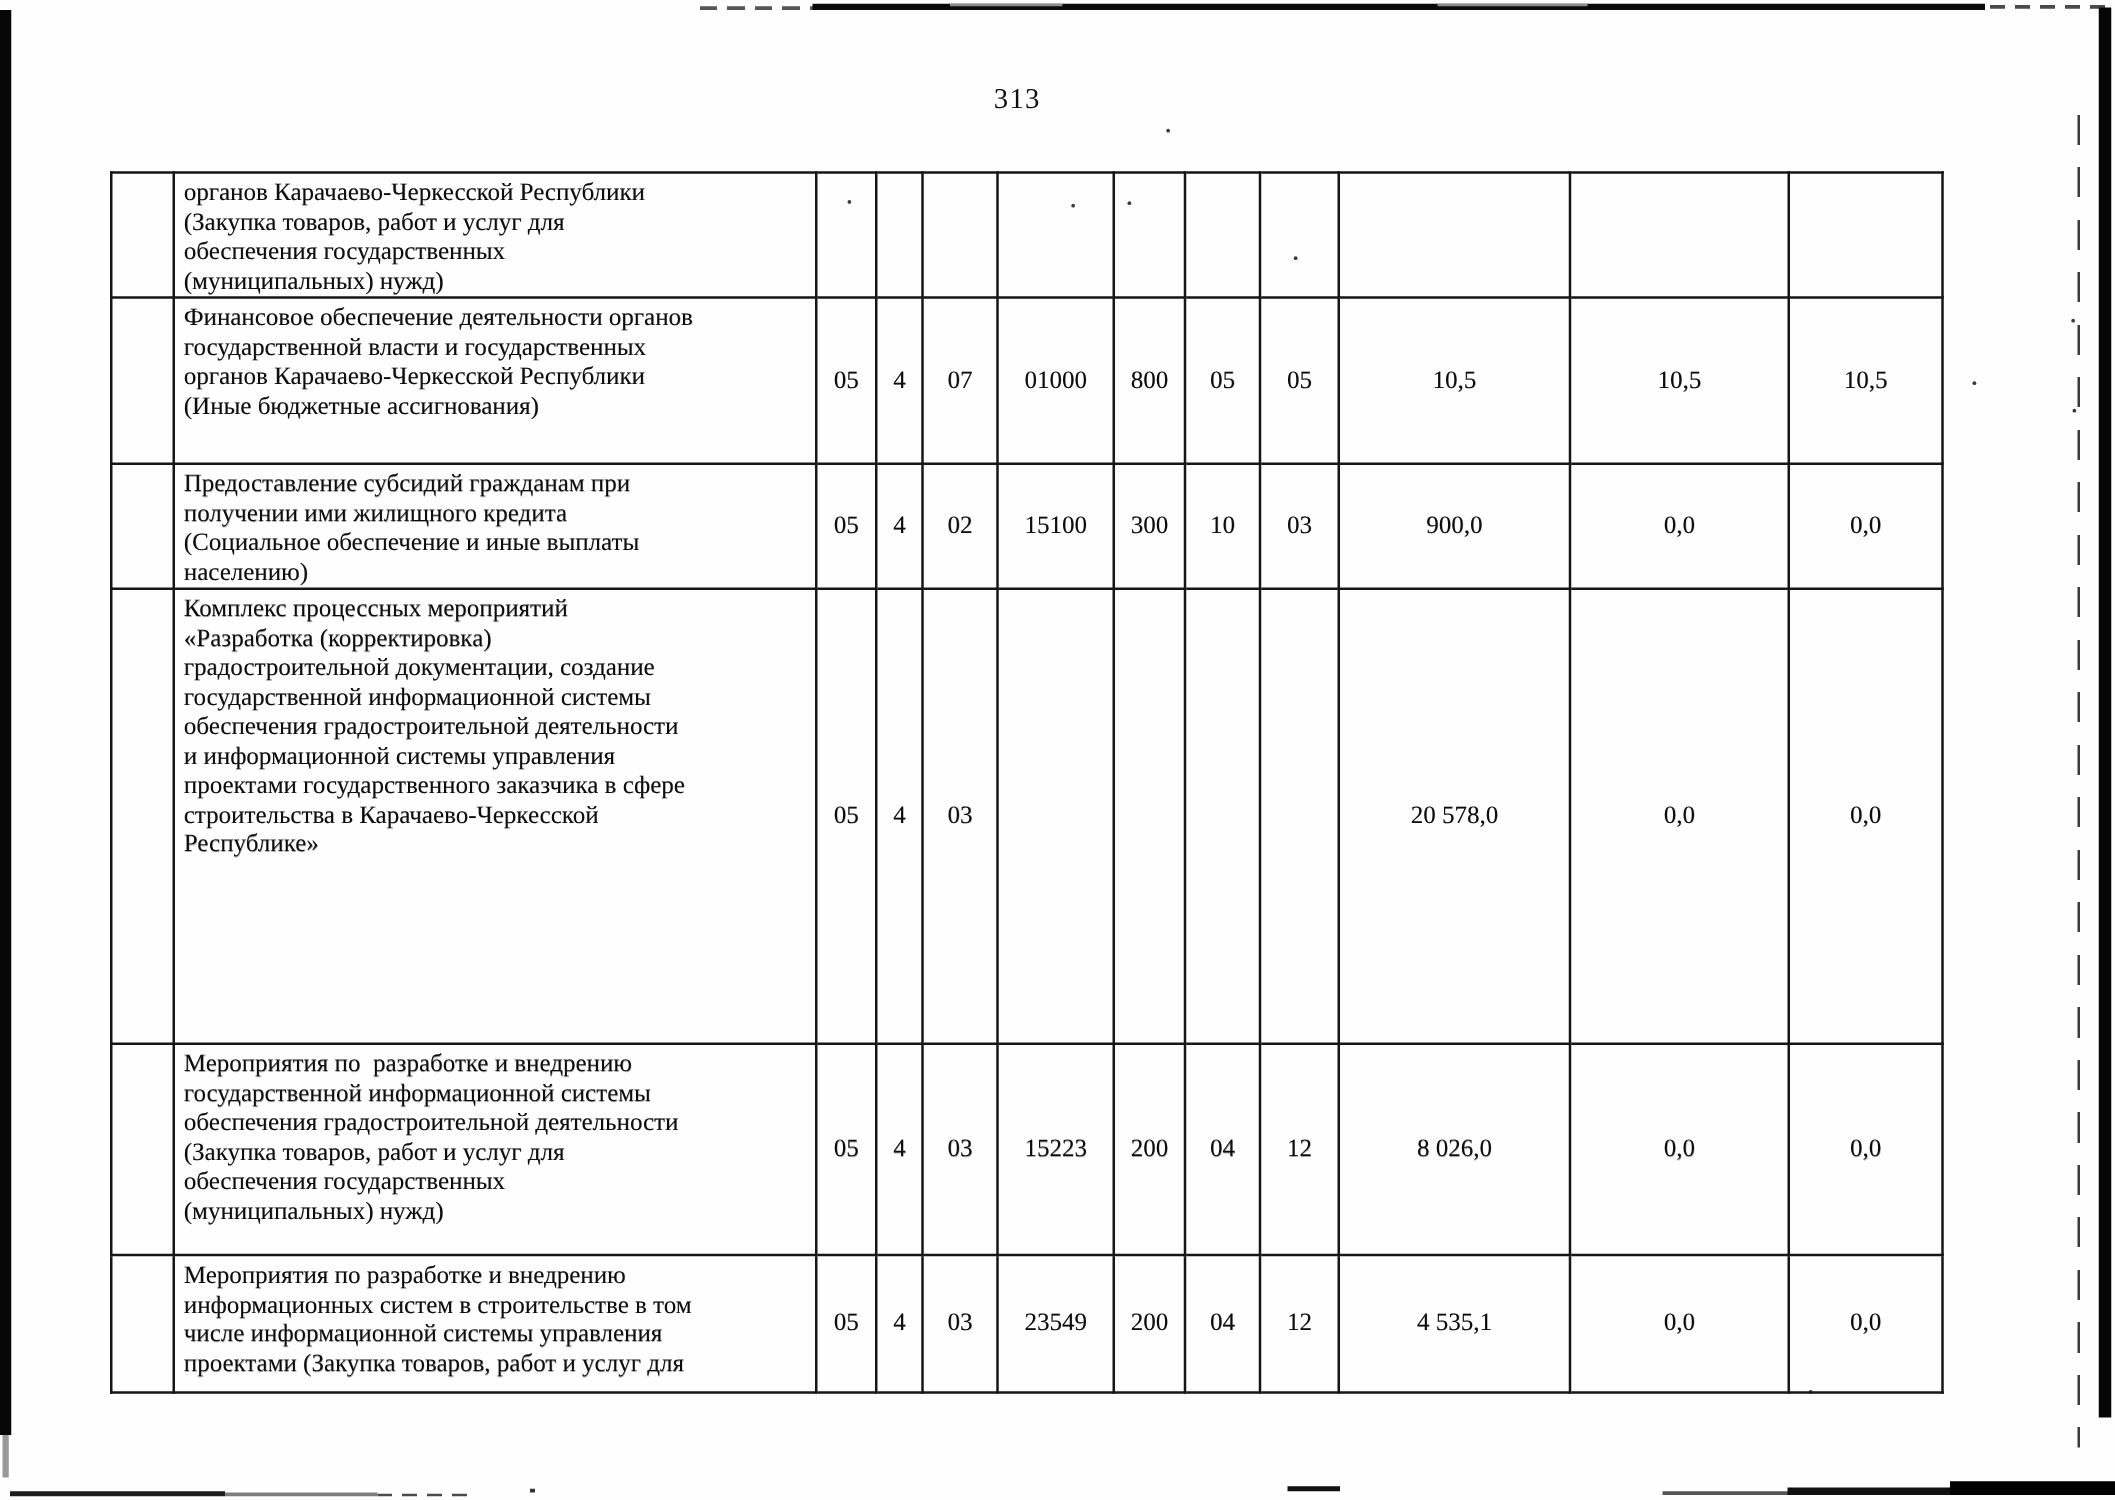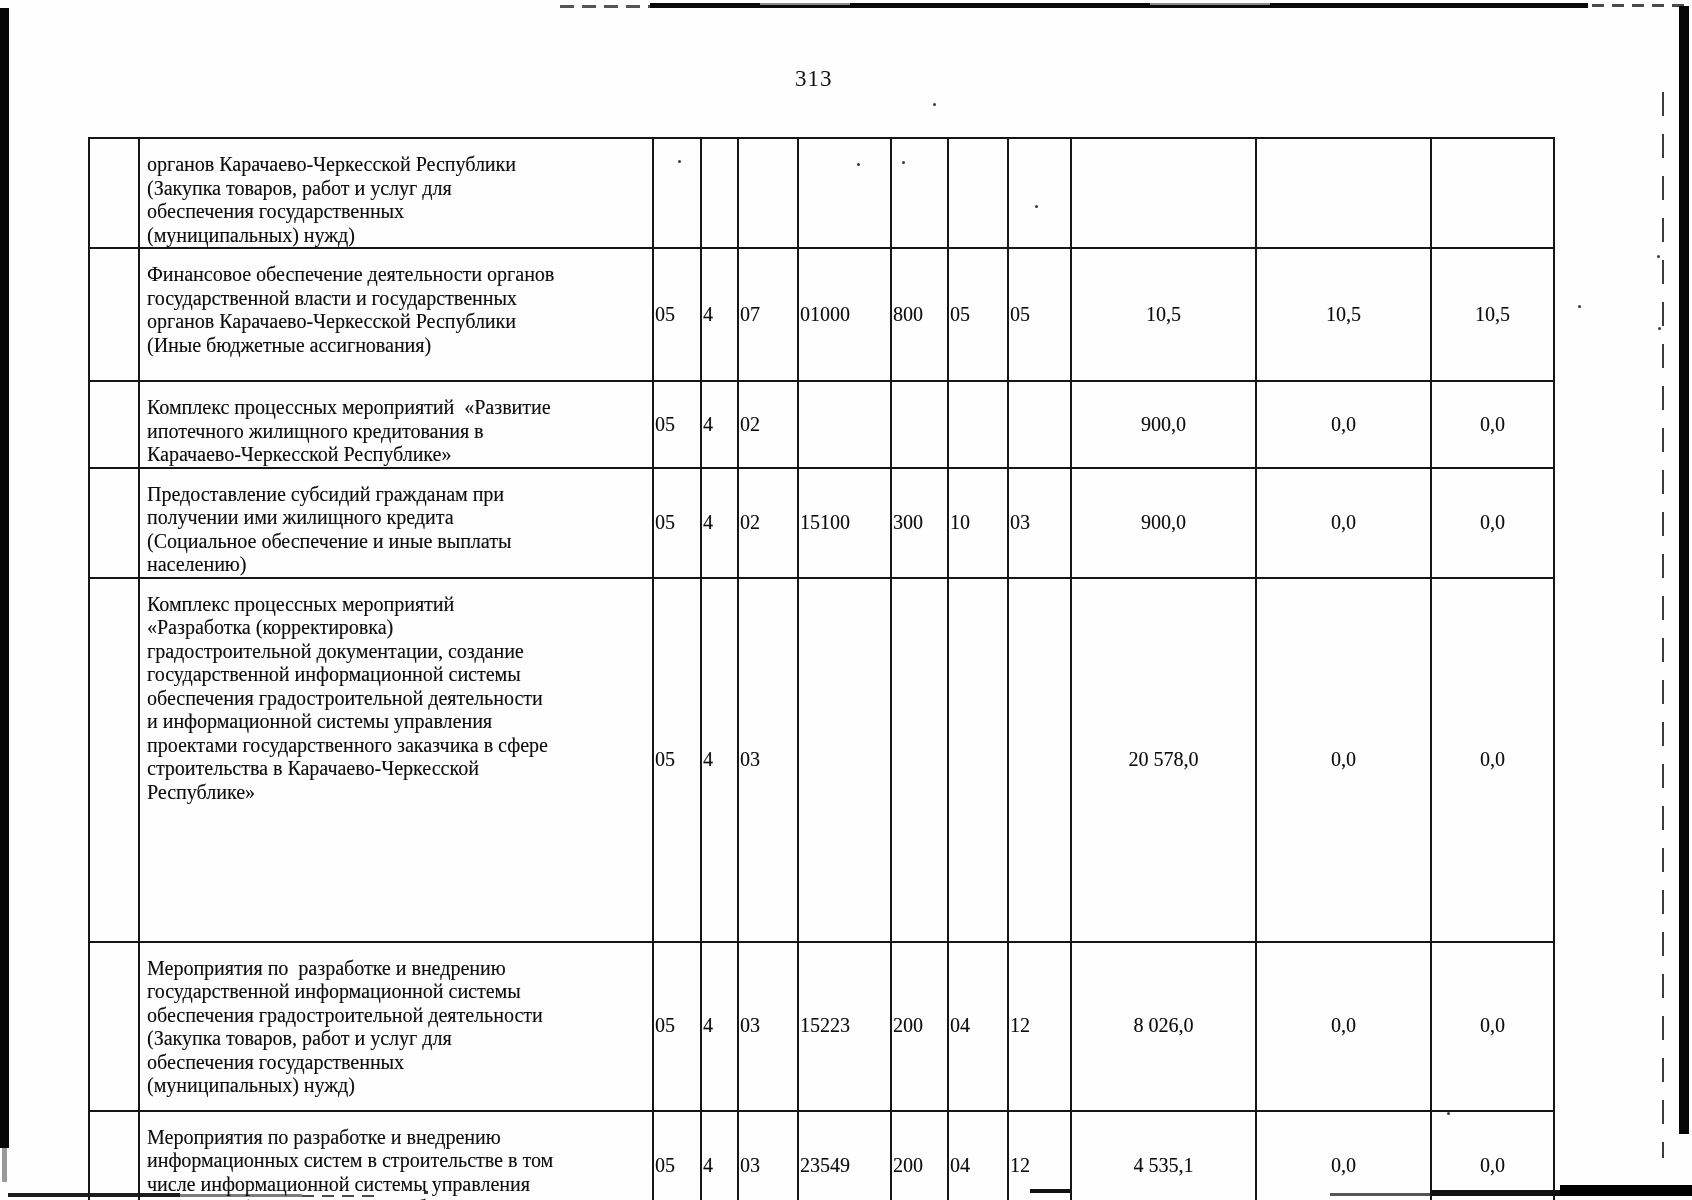--- a/index.html
+++ b/index.html
@@ -26,26 +26,26 @@
     border:2px solid #161616;
     font-size:20px;
     line-height:23.5px;
     color:#0d0d0d;
     text-shadow:0.3px 0.3px 0 rgba(0,0,0,0.35);
     overflow:hidden;
   }
   td.desc{
     vertical-align:top;
     text-align:left;
-    padding:14px 6px 0 7px;
+    padding:4px 6px 0 7px;
     white-space:pre-wrap;
   }
   td.code{
     vertical-align:middle;
-    text-align:left;
+    text-align:center;
     padding:0 1px;
   }
   td.amount{
     vertical-align:middle;
     text-align:center;
     padding:2px 2px;
     white-space:nowrap;
   }
   .artifact{position:absolute;}
   .dot{
@@ -140,36 +140,20 @@
         <td class="code">4</td>
         <td class="code">07</td>
         <td class="code">01000</td>
         <td class="code">800</td>
         <td class="code">05</td>
         <td class="code">05</td>
         <td class="amount">10,5</td>
         <td class="amount">10,5</td>
         <td class="amount">10,5</td>
       </tr>
-      <tr style="height: 85px;">
-        <td class="code"></td>
-        <td class="desc">Комплекс процессных мероприятий  «Развитие
-ипотечного жилищного кредитования в
-Карачаево-Черкесской Республике»</td>
-        <td class="code">05</td>
-        <td class="code">4</td>
-        <td class="code">02</td>
-        <td class="code"></td>
-        <td class="code"></td>
-        <td class="code"></td>
-        <td class="code"></td>
-        <td class="amount">900,0</td>
-        <td class="amount">0,0</td>
-        <td class="amount">0,0</td>
-      </tr>
       <tr style="height: 95px; border-radius: 32px;">
         <td class="code"></td>
         <td class="desc">Предоставление субсидий гражданам при
 получении ими жилищного кредита
 (Социальное обеспечение и иные выплаты
 населению)</td>
         <td class="code">05</td>
         <td class="code">4</td>
         <td class="code">02</td>
         <td class="code">15100</td>

